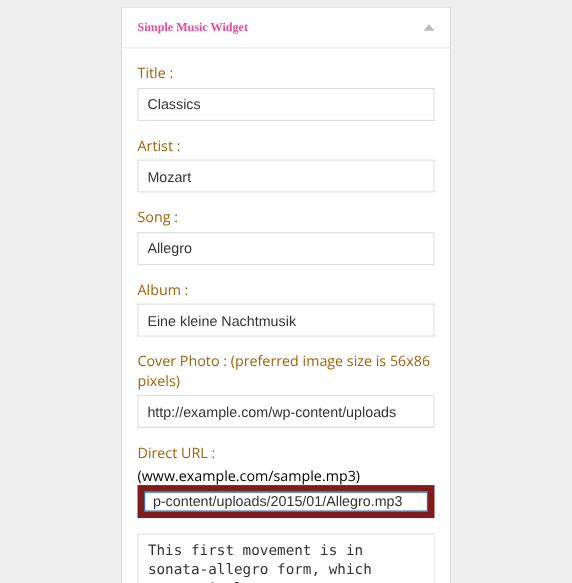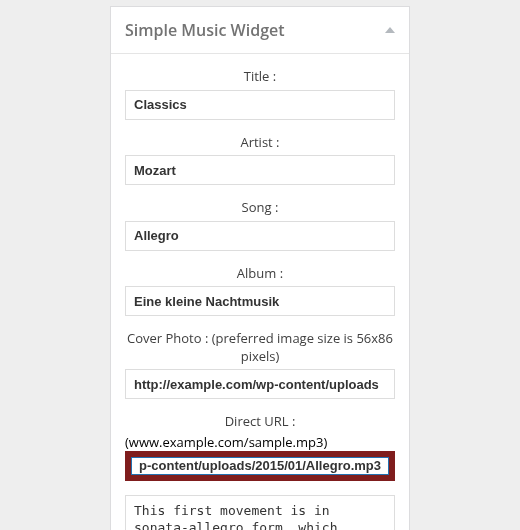--- a/index.html
+++ b/index.html
@@ -26,59 +26,58 @@
     display: flex;
     align-items: center;
     justify-content: space-between;
     padding: 12px 14px;
     border-bottom: 1px solid #e5e5e5;
     cursor: pointer;
     user-select: none;
   }
   .widget-title {
     font-weight: 600;
-    font-size: 16px;
-    color: #737373;
+    font-size: 11px;
+    color: #ec4899;
+    font-family: Liberation Serif, serif;
   }
   .toggle-arrow {
     width: 0; height: 0;
     border-left: 5px solid transparent;
     border-right: 5px solid transparent;
     border-bottom: 6px solid #b4b9be;
   }
   .widget-body {
     padding: 14px 14px 0 14px;
   }
   .field {
     margin-bottom: 14px;
   }
   .field label {
     display: block;
     margin-bottom: 4px;
     font-size: 13px;
-    color: #404040;
+    color: #a16207;
     line-height: 1.35;
-    text-align: center;
   }
   .field .hint {
     display: block;
     font-size: 13px;
     color: #000000;
   }
   .wp-input {
     width: 100%;
     height: 30px;
     padding: 4px 8px;
     font-size: 13px;
     border: 1px solid #ddd;
     background: #fff;
     color: #333;
     outline: none;
     margin: 0;
-    font-weight: bold;
   }
   .wp-input.focused {
     border: 6px solid #7f1d1d;
     box-shadow: 0 0 0 1px #2271b1 inset;
   }
   .wp-textarea {
     width: 100%;
     height: 52px;
     padding: 6px 8px;
     font-size: 13px;

